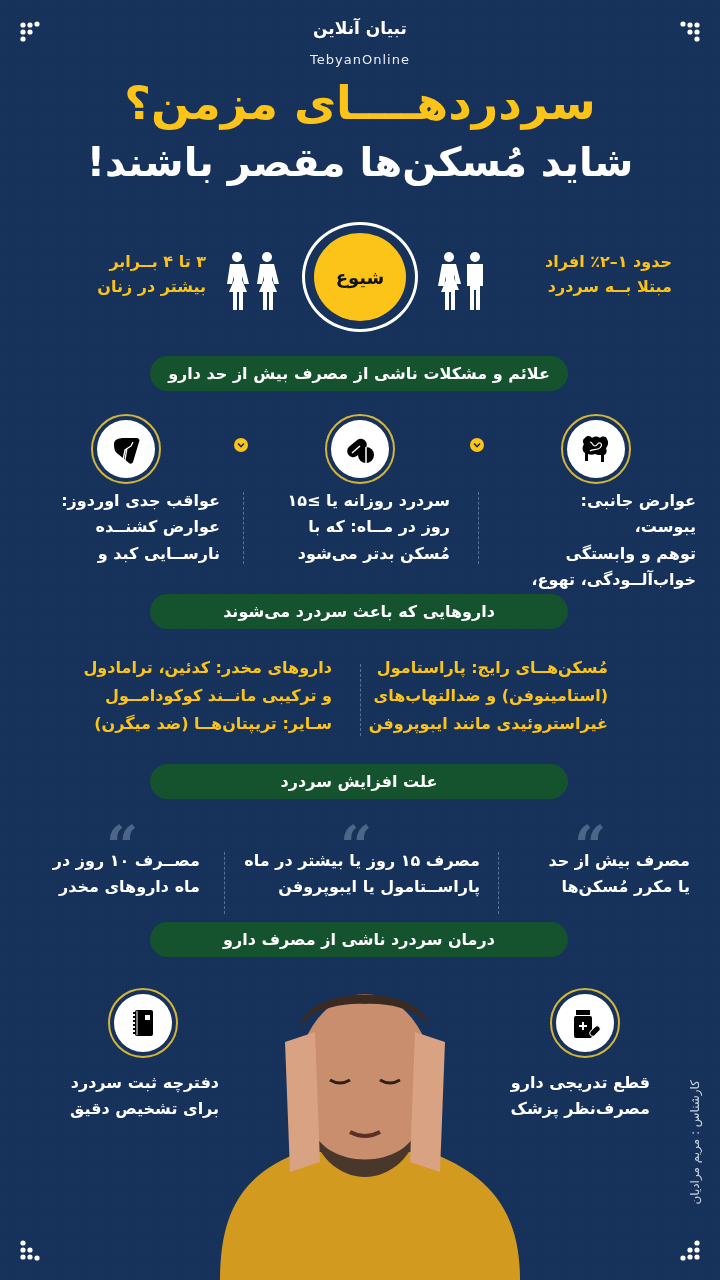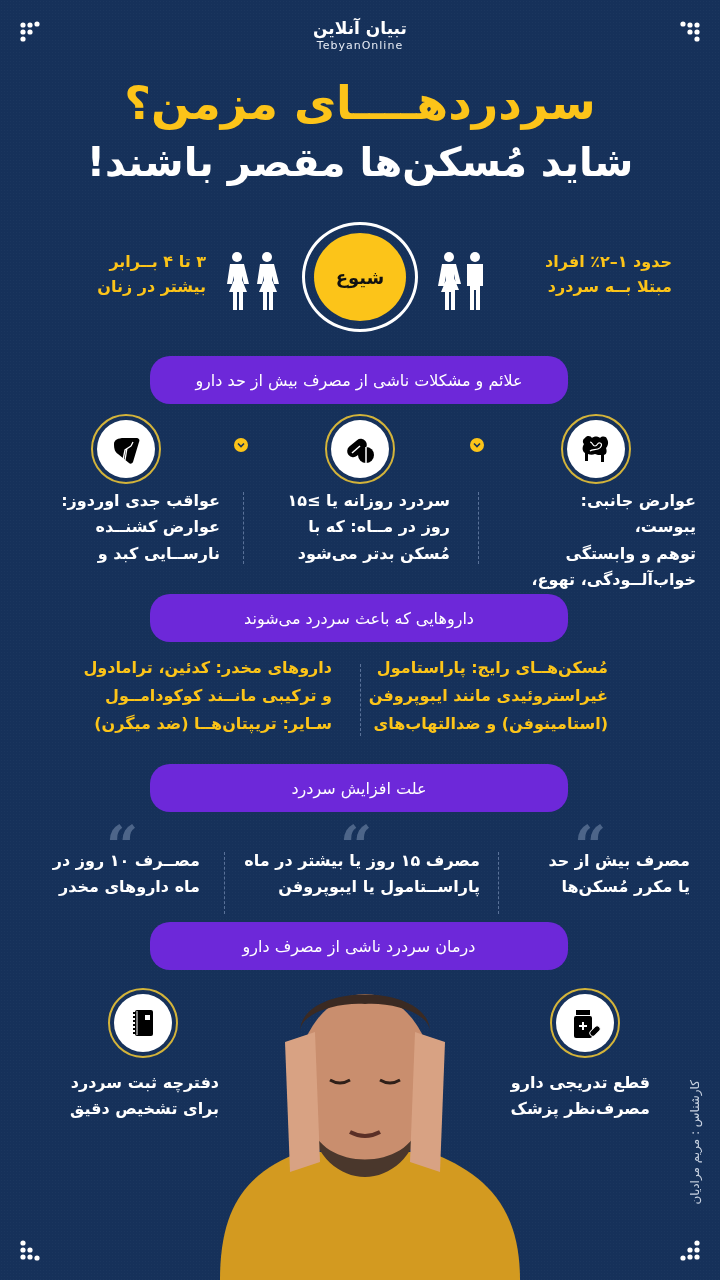--- a/index.html
+++ b/index.html
@@ -11,21 +11,21 @@
     font-family: "DejaVu Sans", sans-serif;
     color: #fff;
     position: relative;
     direction: rtl;
   }
   .abs { position: absolute; }
   .corner { width: 26px; height: 26px; }
   .corner svg { width: 100%; height: 100%; }
   .logo { left: 0; right: 0; top: 18px; text-align: center; direction: rtl; }
   .logo-fa { font-size: 17px; font-weight: bold; color: #fff; }
-  .logo-en { font-size: 11px; letter-spacing: 1px; color: #e8edf5; direction: ltr; margin-top: 1px; }
+  .logo-en { font-size: 13px; letter-spacing: 1px; color: #e8edf5; direction: ltr; margin-top: 14px; }
   .title1 {
     left: 0; right: 0; top: 78px; text-align: center;
     font-size: 46px; font-weight: bold; color: #fcc419; line-height: 1.1;
   }
   .title2 {
     left: 0; right: 0; top: 138px; text-align: center;
     font-size: 40px; font-weight: bold; color: #fff; line-height: 1.2;
   }
   .stat { font-size: 16px; font-weight: bold; color: #fcc419; line-height: 1.55; }
   .people svg { width: 60px; height: 60px; }
@@ -33,24 +33,24 @@
     left: 302px; top: 222px; width: 116px; height: 110px;
     border-radius: 50%; border: 3px solid #fff;
     display: flex; align-items: center; justify-content: center;
   }
   .badge-inner {
     width: 92px; height: 88px; border-radius: 50%; background: #fcc419;
     display: flex; align-items: center; justify-content: center;
     color: #111; font-size: 18px; font-weight: bold; text-align: right;
   }
   .pill {
-    left: 150px; width: 418px; height: 48px; border-radius: 20px;
-    background: #6d28d9;
-    display: flex; align-items: center; justify-content: center;
-    font-size: 16px; font-weight: normal; color: #fff;
+    left: 150px; width: 418px; height: 35px; border-radius: 20px;
+    background: #14532d;
+    display: flex; align-items: center; justify-content: center;
+    font-size: 16px; font-weight: bold; color: #fff;
   }
   .icon-circle {
     width: 70px; height: 70px; border-radius: 50%;
     border: 2px solid #d4b43a; padding: 4px;
   }
   .icon-circle .inner {
     width: 100%; height: 100%; border-radius: 50%; background: #fff;
     display: flex; align-items: center; justify-content: center;
   }
   .icon-circle svg { width: 34px; height: 34px; }
@@ -216,22 +216,22 @@
 <div class="abs divider" style="left:243px;top:492px;height:72px;"></div>
 <div class="abs col-text" style="left:40px;top:488px;width:180px;text-align:right;">
   <div>عواقب جدی اوردوز:</div>
   <div>عوارض کشنــده</div>
   <div>نارســایی کبد و</div>
 </div>
 
 <div class="abs pill" style="top:594px;">داروهایی که باعث سردرد می‌شوند</div>
 <div class="abs drug-text" style="right:112px;top:654px;">
   <div>مُسکن‌هــای رایج: پاراستامول</div>
+  <div>(استامینوفن) و ضدالتهاب‌های</div>
   <div>غیراستروئیدی مانند ایبوپروفن</div>
-  <div>(استامینوفن) و ضدالتهاب‌های</div>
 </div>
 <div class="abs divider" style="left:360px;top:664px;height:72px;"></div>
 <div class="abs drug-text" style="right:388px;top:654px;">
   <div>داروهای مخدر: کدئین، ترامادول</div>
   <div>و ترکیبی مانــند کوکودامــول</div>
   <div>سـایر: تریپتان‌هــا (ضد میگرن)</div>
 </div>
 
 <div class="abs pill" style="top:764px;">علت افزایش سردرد</div>
 <div class="abs quote" style="left:574px;top:818px;">“</div>

